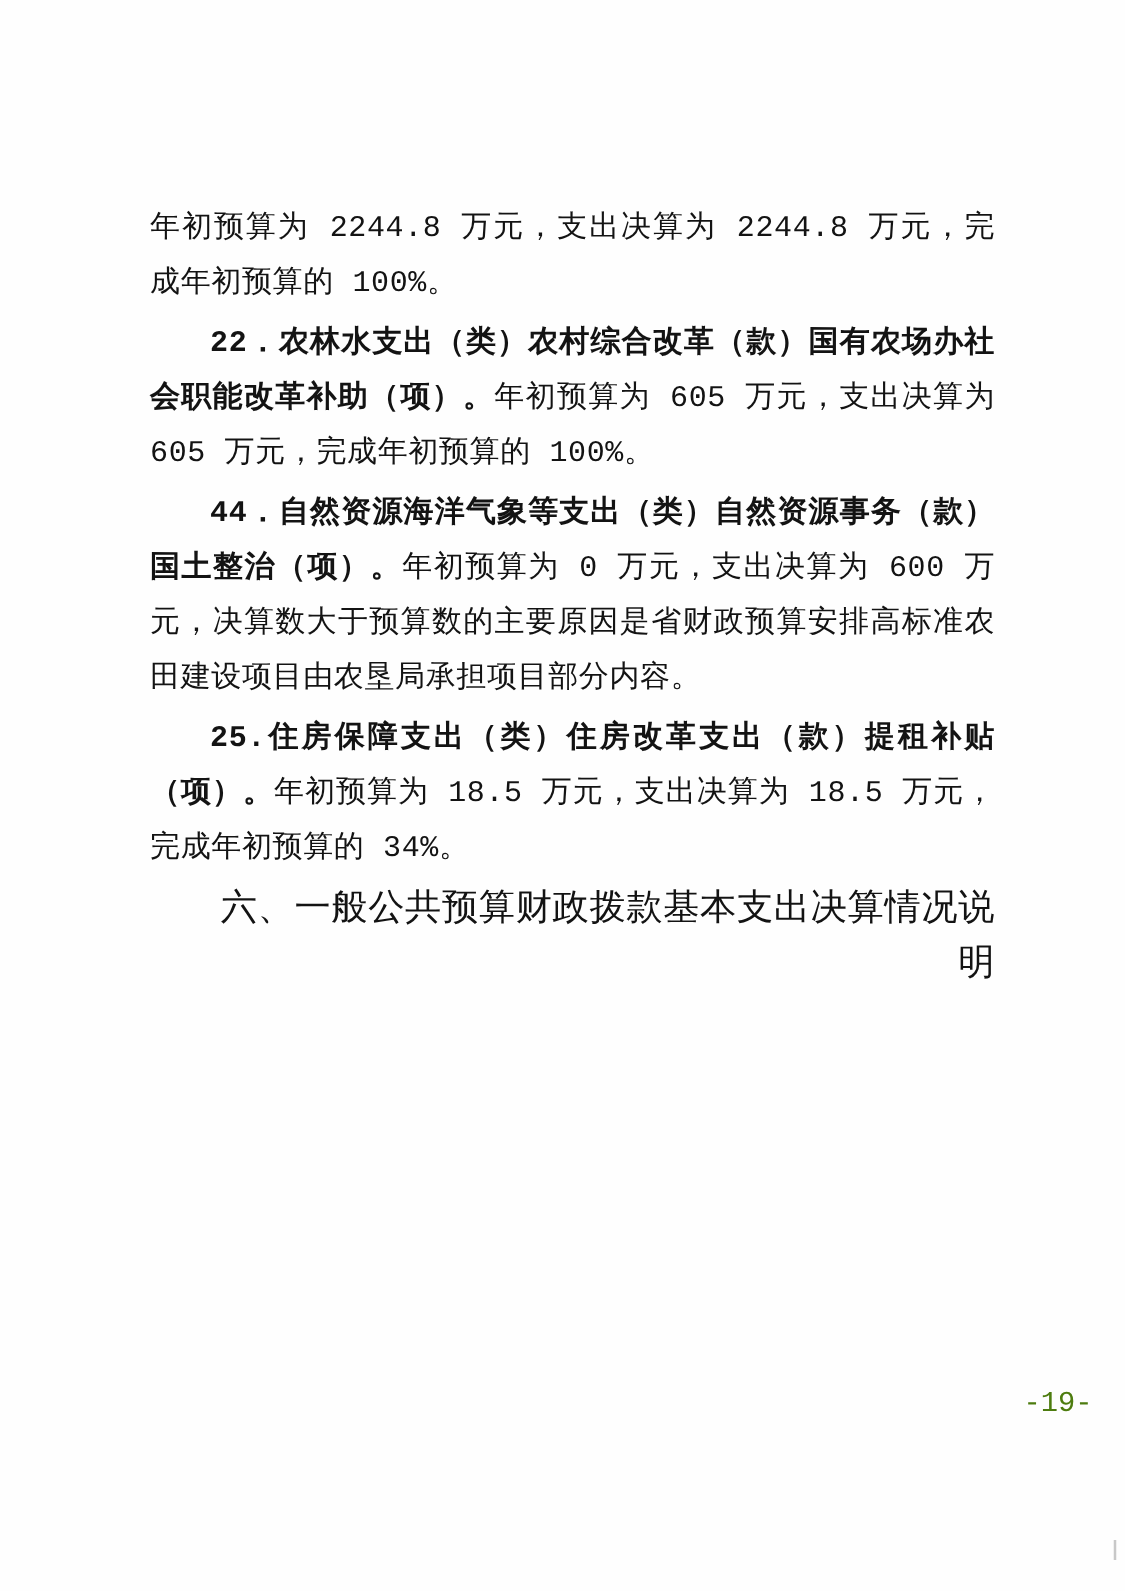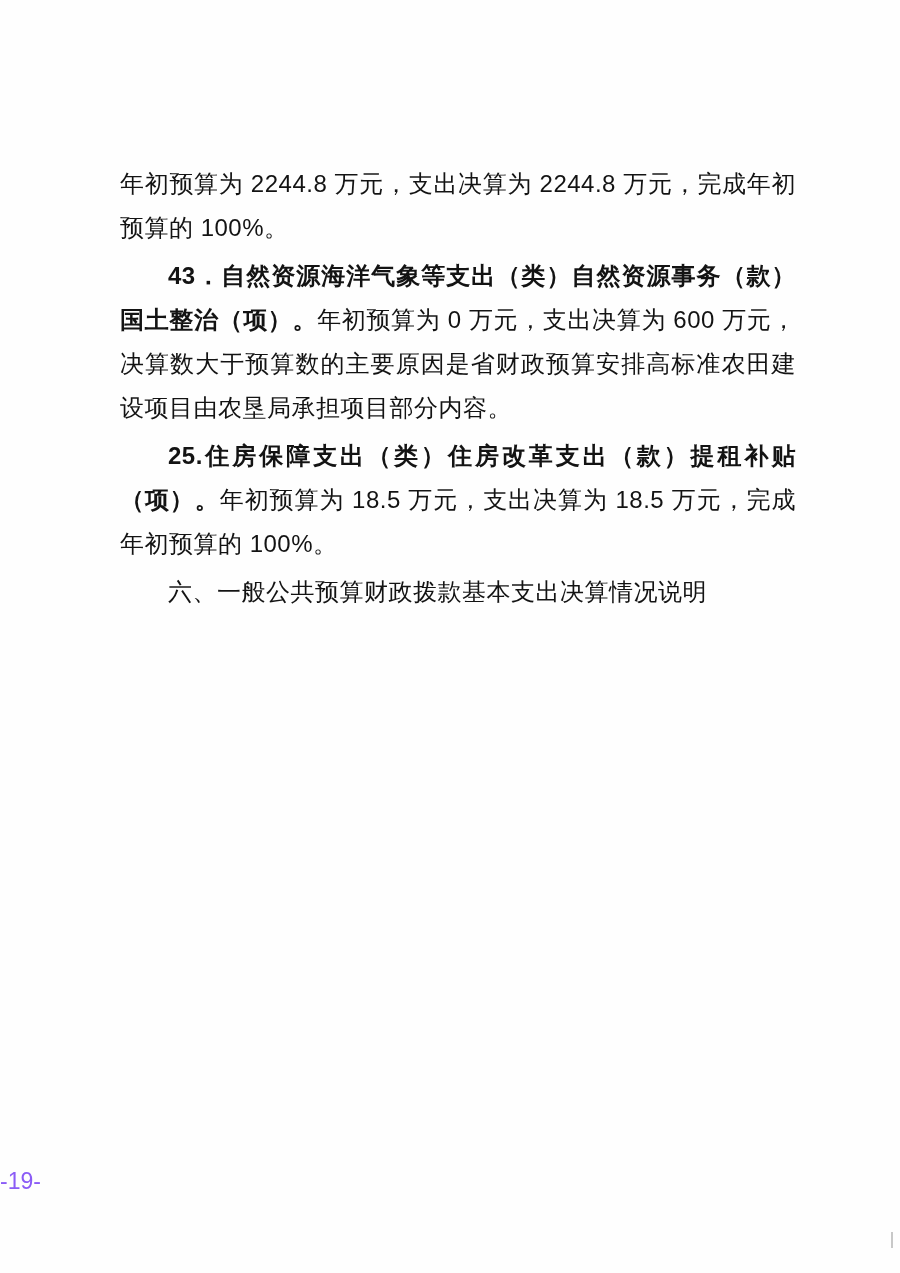--- a/index.html
+++ b/index.html
@@ -7,21 +7,21 @@
     padding: 0;
     background: #ffffff;
   }
   .page {
     position: relative;
     width: 900px;
     height: 1273px;
     margin: 0 auto;
     background: #fefefe;
     color: #131313;
-    font-family: Liberation Sans, sans-serif;
+    font-family: Liberation Mono, monospace;
     overflow: hidden;
   }
   .content {
     position: absolute;
     left: 120px;
     top: 162px;
     width: 676px;
   }
   .para {
     font-size: 24px;
@@ -33,58 +33,60 @@
     letter-spacing: 0.5px;
     word-break: break-all;
   }
   .para.no-indent {
     text-indent: 0;
   }
   .para b.lead {
     font-weight: bold;
   }
   .section-heading {
-    font-size: 24px;
+    font-size: 29px;
     line-height: 44px;
     margin: 0 0 4px 0;
     text-indent: 48px;
     letter-spacing: 0.5px;
+    text-align: right;
   }
   .footer {
     position: absolute;
     left: 0;
-    top: 1168px;
+    top: 1110px;
     width: 874px; 
-    text-align: left;
+    text-align: right;
     font-size: 23px;
-    color: #8b5cf6;
+    color: #4d7c0f;
   }
   .scan-artifact {
     position: absolute;
     right: 7px;
     top: 1232px;
     width: 2px;
     height: 16px;
     background: #9a9a9a;
     opacity: 0.55;
   }
 </style>
 </head>
 <body>
 
 <div class="page">
   <div class="content">
 
     <p class="para no-indent"><span>年初预算为 2244.8 万元，支出决算为 2244.8 万元，完成年初预算的 100%。</span></p>
 
+    <p class="para"><b class="lead">22．农林水支出（类）农村综合改革（款）国有农场办社会职能改革补助（项）。</b><span>年初预算为 605 万元，支出决算为 605 万元，完成年初预算的 100%。</span></p>
 
-    <p class="para"><b class="lead">43．自然资源海洋气象等支出（类）自然资源事务（款）国土整治（项）。</b><span>年初预算为 0 万元，支出决算为 600 万元，决算数大于预算数的主要原因是省财政预算安排高标准农田建设项目由农垦局承担项目部分内容。</span></p>
+    <p class="para"><b class="lead">44．自然资源海洋气象等支出（类）自然资源事务（款）国土整治（项）。</b><span>年初预算为 0 万元，支出决算为 600 万元，决算数大于预算数的主要原因是省财政预算安排高标准农田建设项目由农垦局承担项目部分内容。</span></p>
 
 
-    <p class="para"><b class="lead">25.住房保障支出（类）住房改革支出（款）提租补贴（项）。</b><span>年初预算为 18.5 万元，支出决算为 18.5 万元，完成年初预算的 100%。</span></p>
+    <p class="para"><b class="lead">25.住房保障支出（类）住房改革支出（款）提租补贴（项）。</b><span>年初预算为 18.5 万元，支出决算为 18.5 万元，完成年初预算的 34%。</span></p>
 
     <p class="section-heading">六、一般公共预算财政拨款基本支出决算情况说明</p>
 
 
   </div>
 
   <div class="footer">-19-</div>
 
   <div class="scan-artifact"></div>
 </div>

